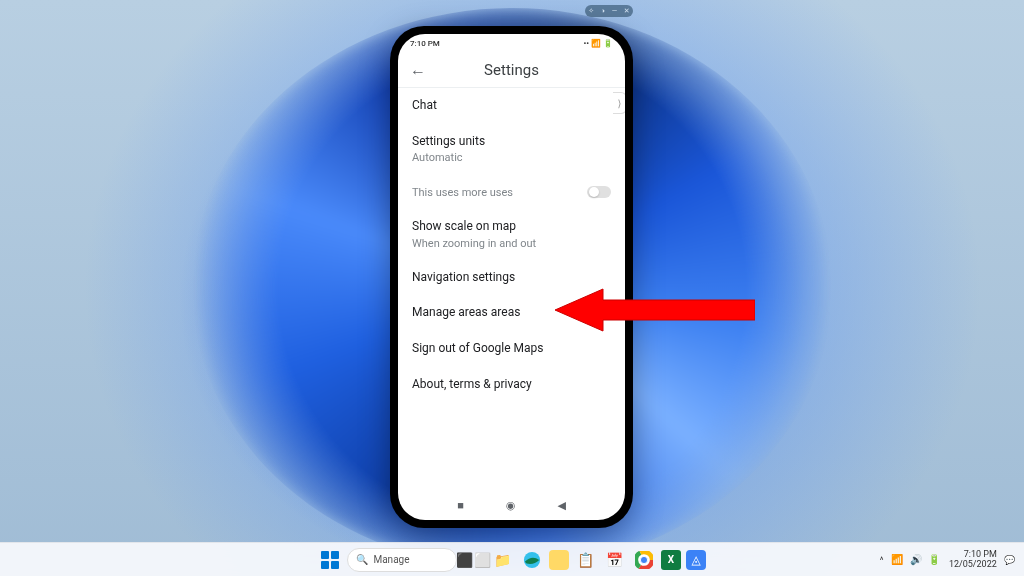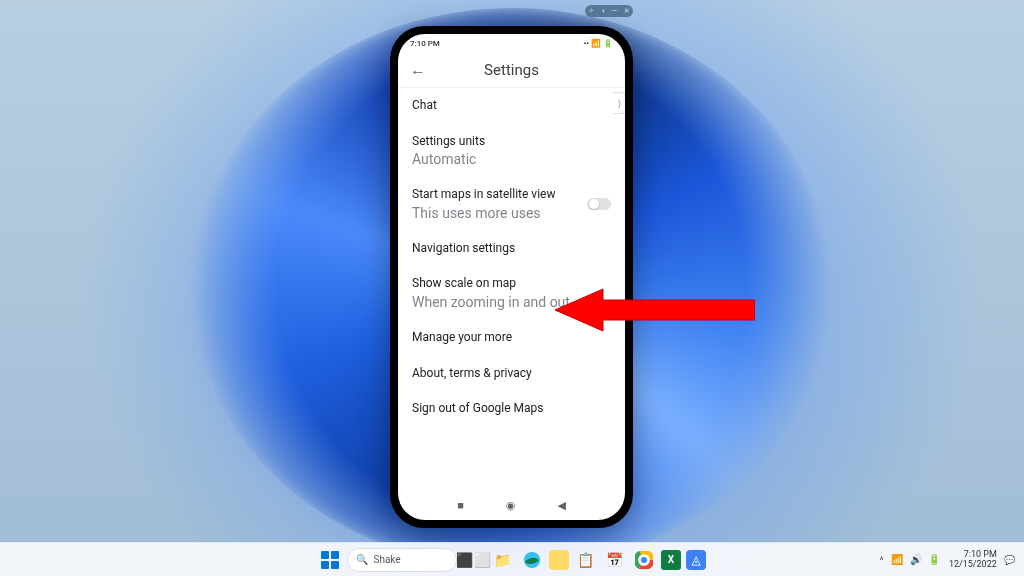--- a/index.html
+++ b/index.html
@@ -75,21 +75,21 @@
   }
   .back-arrow { font-size:16px; color:#5f6368; }
   .app-title { flex:1; text-align:center; font-size:15px; font-weight:400; color:#3c4043; margin-left:-16px; }
   .settings-list { flex:1; overflow-y:auto; }
   .setting-item {
     padding:10px 14px;
     display:flex; align-items:center; justify-content:space-between;
   }
   .setting-text { display:flex; flex-direction:column; }
   .setting-title { font-size:12px; color:#202124; font-weight:400; line-height:1.3; }
-  .setting-sub { font-size:14px; color:#80868b; margin-top:2px; }
+  .setting-sub { font-size:11px; color:#80868b; margin-top:2px; }
   .toggle {
     width:24px; height:12px; background:#e0e0e0; border-radius:7px; position:relative;
   }
   .toggle::after {
     content:''; position:absolute; left:2px; top:1px; width:10px; height:10px;
     background:#fff; border-radius:50%; box-shadow:0 1px 2px rgba(0,0,0,.2);
   }
   .nav-bar {
     height:30px; display:flex; justify-content:center; align-items:center; gap:42px;
     font-size:11px; color:#5f6368;
@@ -175,49 +175,48 @@
         </div>
       </div>
       <div class="setting-item">
         <div class="setting-text">
           <span class="setting-title">Settings units</span>
           <span class="setting-sub">Automatic</span>
         </div>
       </div>
       <div class="setting-item">
         <div class="setting-text">
-          <span class="setting-title">Start maps in satellite view</span>
           <span class="setting-sub">This uses more uses</span>
         </div>
         <div class="toggle"></div>
-      </div>
-      <div class="setting-item">
-        <div class="setting-text">
-          <span class="setting-title">Navigation settings</span>
-        </div>
       </div>
       <div class="setting-item">
         <div class="setting-text">
           <span class="setting-title">Show scale on map</span>
           <span class="setting-sub">When zooming in and out</span>
         </div>
       </div>
       <div class="setting-item">
         <div class="setting-text">
-          <span class="setting-title">Manage your more</span>
+          <span class="setting-title">Navigation settings</span>
+        </div>
+      </div>
+      <div class="setting-item">
+        <div class="setting-text">
+          <span class="setting-title">Manage areas areas</span>
+        </div>
+      </div>
+      <div class="setting-item">
+        <div class="setting-text">
+          <span class="setting-title">Sign out of Google Maps</span>
         </div>
       </div>
       <div class="setting-item">
         <div class="setting-text">
           <span class="setting-title">About, terms &amp; privacy</span>
-        </div>
-      </div>
-      <div class="setting-item">
-        <div class="setting-text">
-          <span class="setting-title">Sign out of Google Maps</span>
         </div>
       </div>
     </div>
 
     <div class="nav-bar">
       <span>■</span>
       <span>◉</span>
       <span>◀</span>
     </div>
   </div>
@@ -231,21 +230,21 @@
 <div class="taskbar">
   <div class="task-center">
     <div class="start-btn">
       <div></div>
         <div></div>
         <div></div>
         <div></div>
     </div>
     <div class="search-pill">
       <span>🔍</span>
-      <span>Shake</span>
+      <span>Manage</span>
     </div>
     <div class="task-icon">⬛⬜</div>
     <div class="task-icon" style="color:#f0c659">📁</div>
     <div class="task-icon">
       <svg width="18" height="18" viewBox="0 0 20 20">
           <circle cx="10" cy="10" r="9" fill="#34c0eb"></circle>
           <path d="M2 12 Q10 4 18 10 Q12 16 4 14" fill="#0f7f4f"></path>
         </svg>
     </div>
     <div class="task-icon" style="background:#ffd966;border-radius:4px;width:20px;height:20px"></div>
@@ -266,17 +265,17 @@
   </div>
   <div class="task-right">
     <span>^</span>
     <div class="tray-icons">
       <span>📶</span>
       <span>🔊</span>
       <span>🔋</span>
     </div>
     <div class="clock">
       <div>7:10 PM</div>
-      <div>12/15/2022</div>
+      <div>12/05/2022</div>
     </div>
     <span>💬</span>
   </div>
 </div>
 
 </body></html>

